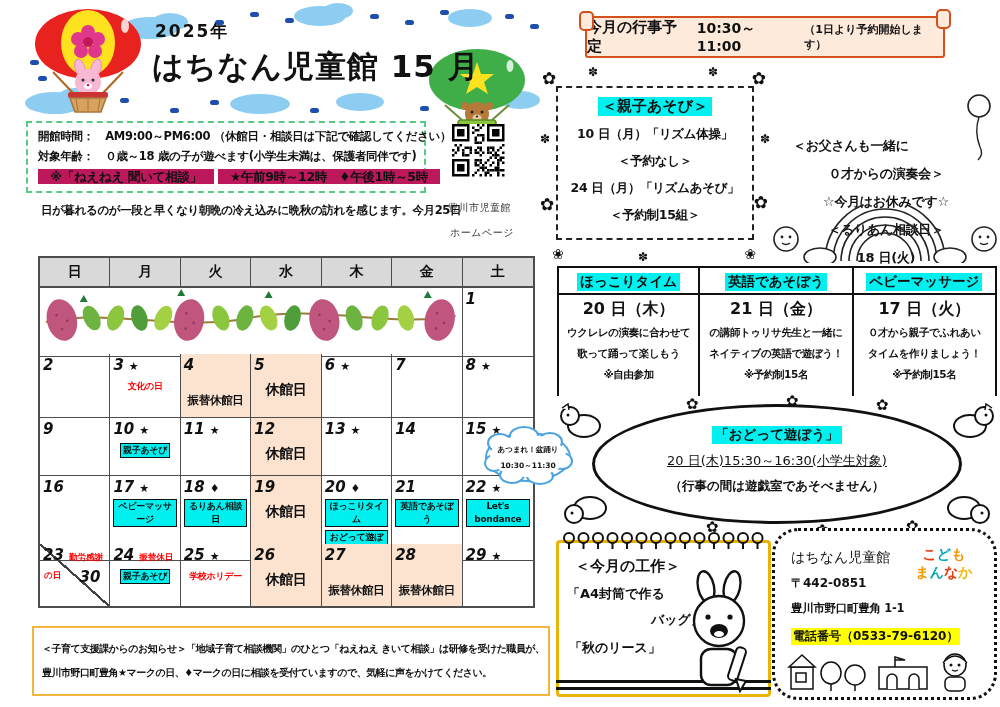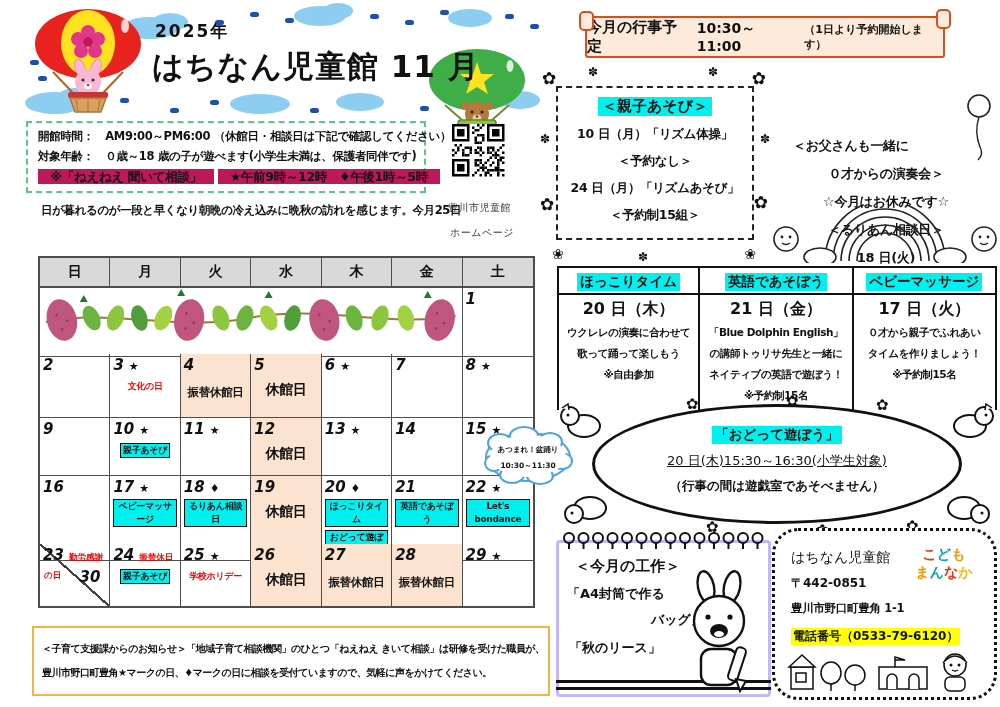--- a/index.html
+++ b/index.html
@@ -47,21 +47,21 @@
   .dnum { font-size:15px; font-weight:bold; font-style:italic; }
   .mark { font-size:11px; font-weight:bold; }
   .red-sm { color:#f00; font-size:8.5px; font-weight:bold; }
   .lab { text-align:center; margin-top:3px; line-height:13px;}
   .lab-in { font-size:9px; font-weight:bold; letter-spacing:-0.3px;}
   .lab.cyan .lab-in { background:#00f0f0; border:1px solid #111; padding:0 2px; display:inline-block;}
   .lab.red  { text-align:center;} .lab.red .lab-in { color:#f00; font-size:9px;}
   .lab.big  .lab-in { font-size:14px; }
   .lab.big  { margin-top:8px; }
   .lab.plain .lab-in { font-size:11.5px; }
-  .lab.plain { margin-top:10px; }
+  .lab.plain { margin-top:18px; }
   .cal-cell.diag { background:
      linear-gradient(to top right, transparent 48.8%, #444 48.8%, #444 51.2%, transparent 51.2%);}
   .d2 { position:absolute; right:9px; top:24px; }
   .below { position:absolute; left:4px; top:26px; }
 
   
   #cloud-note { left:482px; top:423px; width:92px; height:72px; z-index:5; }
   #cloud-note svg { position:absolute; left:0; top:0; }
   .cloud-txt { position:absolute; width:100%; text-align:center; font-size:7.5px; font-weight:bold;}
   #cloud-l1 { top:22px; } #cloud-l2 { top:38px; }
@@ -112,21 +112,21 @@
   #odotte-oval { position:absolute; left:36px; top:6px; right:36px; bottom:8px;
     border:3px solid #111; border-radius:50%; background:#fff;}
   #odotte-content { position:absolute; left:0; right:0; top:26px; text-align:center; }
   #odotte-title { font-size:13.5px; font-weight:bold; background:#00f0f0; padding:0 3px; display:inline-block;}
   #odotte-l1 { font-size:13px; font-weight:normal; text-decoration:underline; margin-top:8px;}
   #odotte-l2 { font-size:12.5px; font-weight:bold; margin-top:8px;}
   .odotte-flower { position:absolute; font-size:15px; }
 
   
   #kousaku { left:556px; top:540px; width:215px; height:157px; background:#fff;
-    border:3px solid #c4b5fd; border-radius:4px;}
+    border:3px solid #eab308; border-radius:4px;}
   #kousaku .pageline { position:absolute; left:-3px; right:-3px; height:4px;
     border-top:3px solid #111; }
   #kousaku-title { position:absolute; left:16px; top:14px; font-size:15px; font-weight:bold;}
   #kousaku .ln { position:absolute; font-size:13px; font-weight:bold; }
   #kousaku .ln0 { left:8px; top:42px; }
   #kousaku .ln1 { left:92px; top:68px; }
   #kousaku .ln2 { left:10px; top:96px; }
   #spiral { position:absolute; left:0px; top:-14px; }
   #rabbit { position:absolute; right:2px; top:26px; }
 
@@ -218,21 +218,21 @@
     <circle cx="57" cy="66" r="12" fill="#b5793a"></circle>
     <circle cx="52" cy="64" r="1.5" fill="#222"></circle>
       <circle cx="62" cy="64" r="1.5" fill="#222"></circle>
     <ellipse cx="57" cy="70" rx="4.5" ry="3.5" fill="#e8c79a"></ellipse>
       <circle cx="57" cy="68.5" r="1.1" fill="#222"></circle>
     <rect x="38" y="72" width="38" height="16" rx="3" fill="#8cc63f" stroke="#5a8f2a" stroke-width="1.5"></rect>
     <line x1="38" y1="78" x2="76" y2="78" stroke="#5a8f2a"></line>
   </svg>
 
   <div class="abs" id="year">2025年</div>
-  <div class="abs" id="title">はちなん児童館 11 月</div>
+  <div class="abs" id="title">はちなん児童館 15 月</div>
 
   <div class="abs" id="info-box">
     <div class="info-line">開館時間：　AM9:00～PM6:00 （休館日・相談日は下記で確認してください）</div>
     <div class="info-line">対象年齢：　０歳～18 歳の子が遊べます(小学生未満は、保護者同伴です)</div>
     <div class="info-line" id="info-consult">
       <span class="hl-y">※「ねえねえ 聞いて相談」</span>
       <span class="hl-y">★午前9時～12時　♦午後1時～5時</span>
     </div>
   </div>
 
@@ -697,21 +697,20 @@
       <div class="evt-col">
         <div class="evt-title-row"><span class="evt-title">ほっこりタイム</span></div>
         <div class="evt-date">20 日（木）</div>
         <div class="ln">ウクレレの演奏に合わせて</div>
         <div class="ln">歌って踊って楽しもう</div>
         <div class="ln">※自由参加</div>
       </div>
       <div class="evt-col">
         <div class="evt-title-row"><span class="evt-title">英語であそぼう</span></div>
         <div class="evt-date">21 日（金）</div>
-        <div class="ln">「Blue Dolphin  English」</div>
         <div class="ln">の講師トゥリサ先生と一緒に</div>
         <div class="ln">ネイティブの英語で遊ぼう！</div>
         <div class="ln">※予約制15名</div>
       </div>
       <div class="evt-col">
         <div class="evt-title-row"><span class="evt-title">ベビーマッサージ</span></div>
         <div class="evt-date">17 日（火）</div>
         <div class="ln">０才から親子でふれあい</div>
         <div class="ln">タイムを作りましょう！</div>
         <div class="ln">※予約制15名</div>

